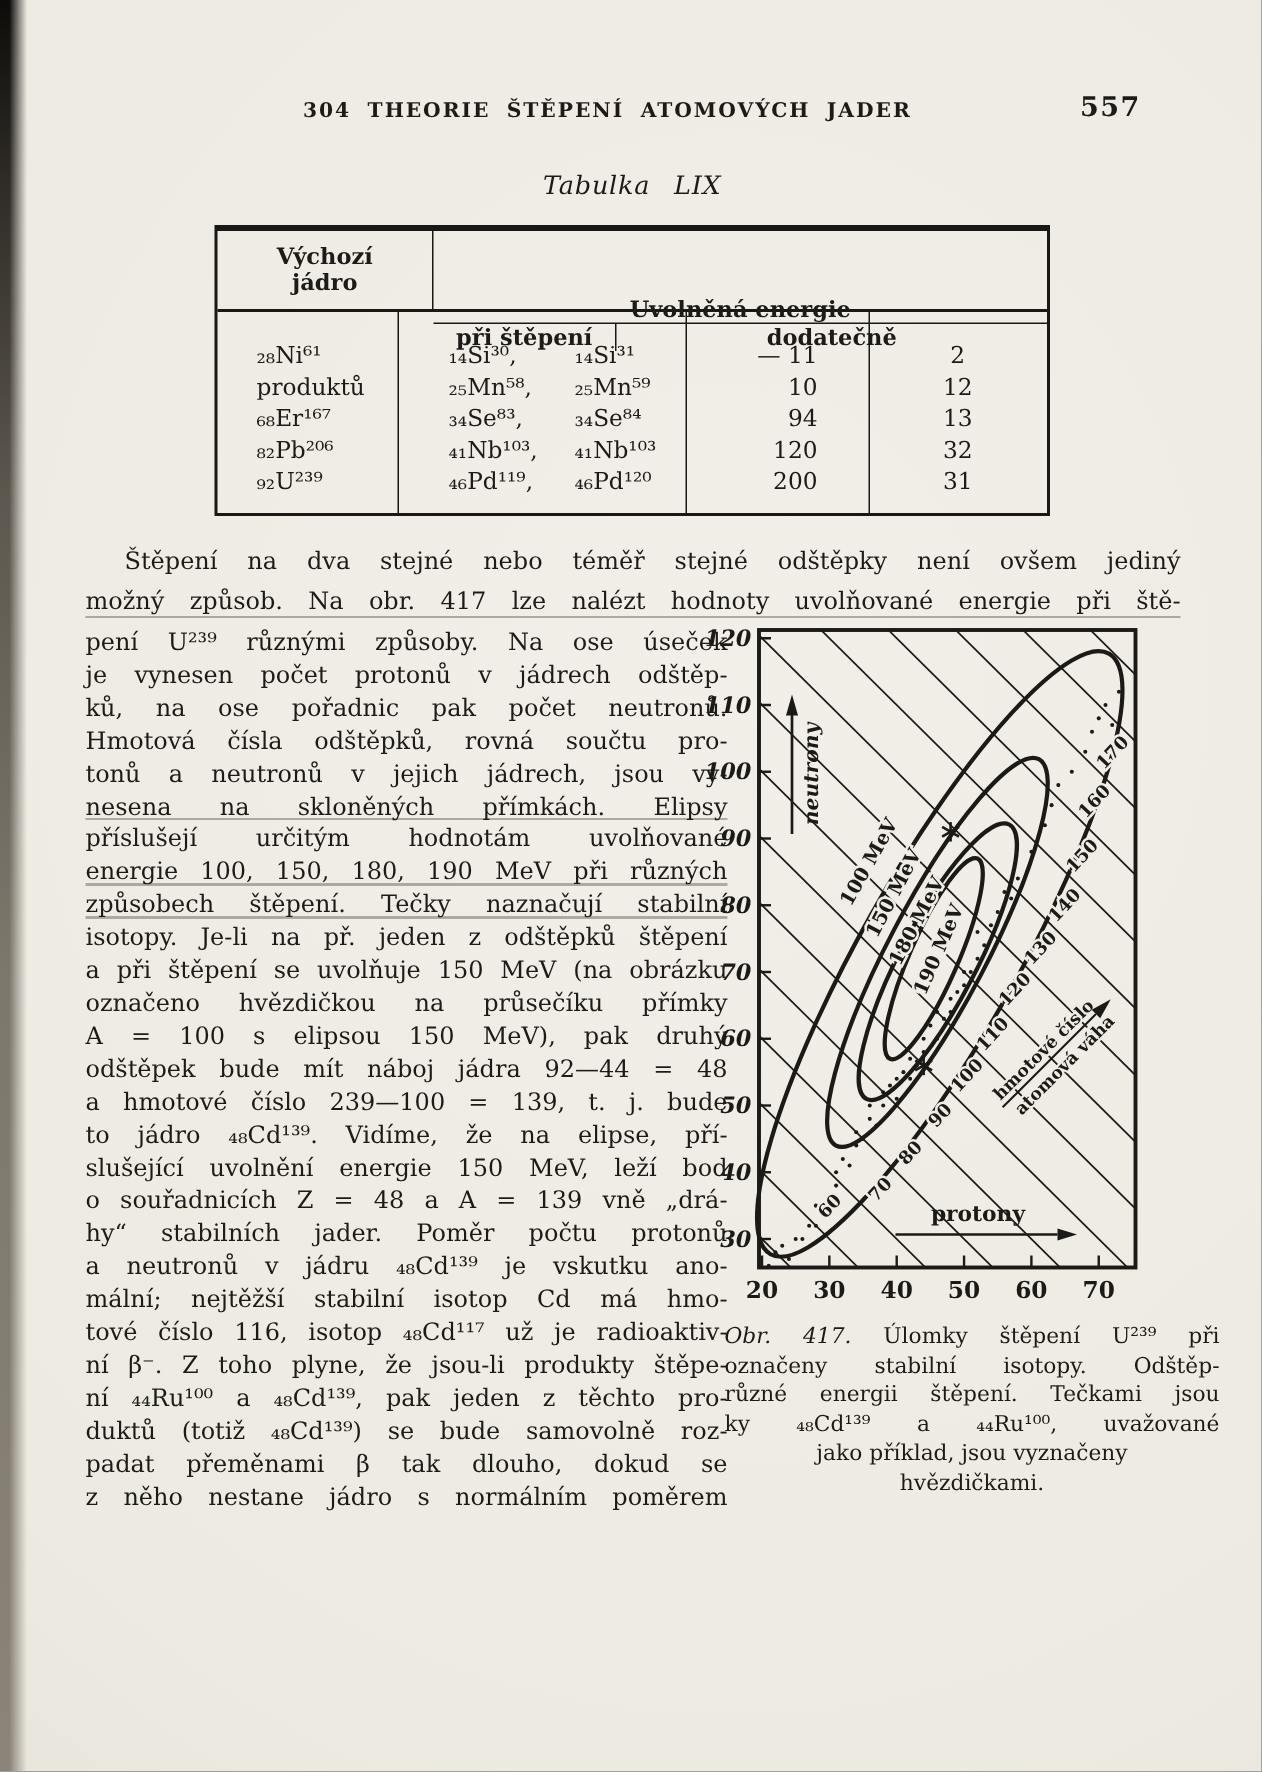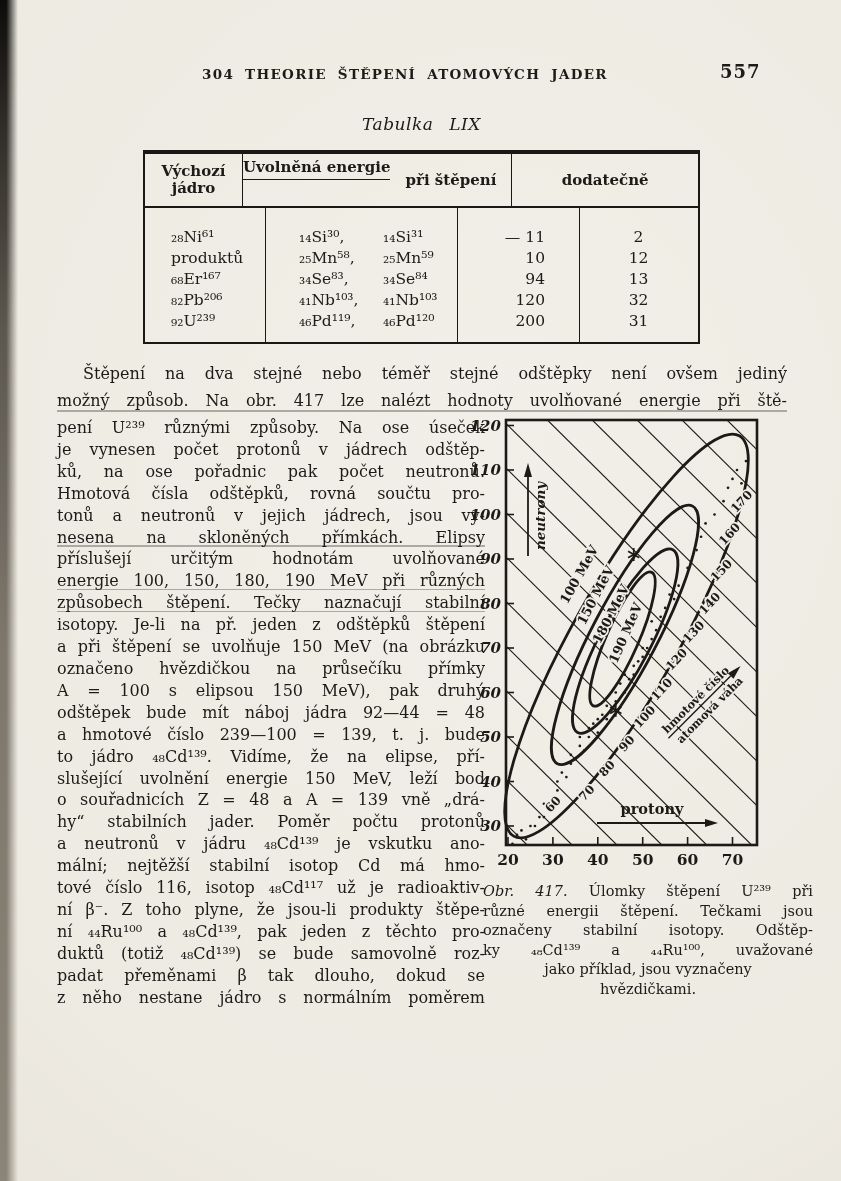--- a/index.html
+++ b/index.html
@@ -17,23 +17,23 @@
   }
   .running-header{position:absolute;left:202px;top:66px;font-size:13.5px;font-weight:bold;letter-spacing:1.3px;word-spacing:5px;white-space:nowrap;}
   .page-number{position:absolute;left:720px;top:61px;font-size:18px;font-weight:bold;letter-spacing:1px;}
   .table-title{position:absolute;left:143px;top:114px;width:557px;text-align:center;font-style:italic;font-size:17px;word-spacing:10px;letter-spacing:.5px;}
 
   
   .dtable{position:absolute;left:143px;top:150px;width:557px;box-sizing:border-box;
     border:2.5px solid #1a1814;border-top-width:4px;}
   .thead{display:flex;height:52px;border-bottom:2.2px solid #1a1814;font-size:15px;font-weight:600;}
   .th{display:flex;align-items:center;justify-content:center;text-align:center;box-sizing:border-box;}
-  .th1{width:98px;border-right:1.4px solid #1a1814;flex-direction:column;line-height:17px;}
+  .th1{width:144px;border-right:1.4px solid #1a1814;flex-direction:column;line-height:17px;}
   .th2{width:192px;border-right:1.4px solid #1a1814;}
-  .th34{flex:1;display:flex;flex-direction:row;}
+  .th34{flex:1;display:flex;flex-direction:column;margin-top:43px;}
   .th34top{height:25px;display:flex;align-items:center;justify-content:center;border-bottom:1.3px solid #1a1814;}
   .th34bot{flex:1;display:flex;}
   .th3{width:122px;border-right:1.4px solid #1a1814;}
   .th4{flex:1;}
   .tbody{position:relative;padding:19px 0 10px;font-size:15.5px;}
   .vline{position:absolute;top:0;bottom:0;width:1.4px;background:#1a1814;}
   .trow{display:flex;line-height:21px;}
   .td{box-sizing:border-box;}
   .td1{width:120px;padding-left:26px;}
   .td2{width:192px;display:flex;}
@@ -341,21 +341,21 @@
         </g>
         <g transform="translate(186 318) rotate(-45)">
           <text x="0" y="0" font-size="11.5" font-weight="600" fill="#1c1a16" stroke="#efece5" stroke-width="3" paint-order="stroke">hmotové číslo</text>
           <line x1="-2" y1="4" x2="86" y2="4" stroke="#1c1a16" stroke-width="1.4"></line>
           <polygon points="86,0 100,4 86,8" fill="#1c1a16"></polygon>
           <text x="3" y="17" font-size="11.5" font-weight="600" fill="#1c1a16" stroke="#efece5" stroke-width="3" paint-order="stroke">atomová váha</text>
         </g>
       </svg>
     <div class="caption">
         <div class="tl"><em>Obr. 417.</em> Úlomky štěpení U²³⁹ při</div>
+        <div class="tl">označeny stabilní isotopy. Odštěp-</div>
         <div class="tl">různé energii štěpení. Tečkami jsou</div>
-        <div class="tl">označeny stabilní isotopy. Odštěp-</div>
         <div class="tl">ky ₄₈Cd¹³⁹ a ₄₄Ru¹⁰⁰, uvažované</div>
         <div class="tl">jako příklad, jsou vyznačeny</div>
         <div class="tl">hvězdičkami.</div>
       </div>
   </div>
 
 </div>
 
 </body></html>

